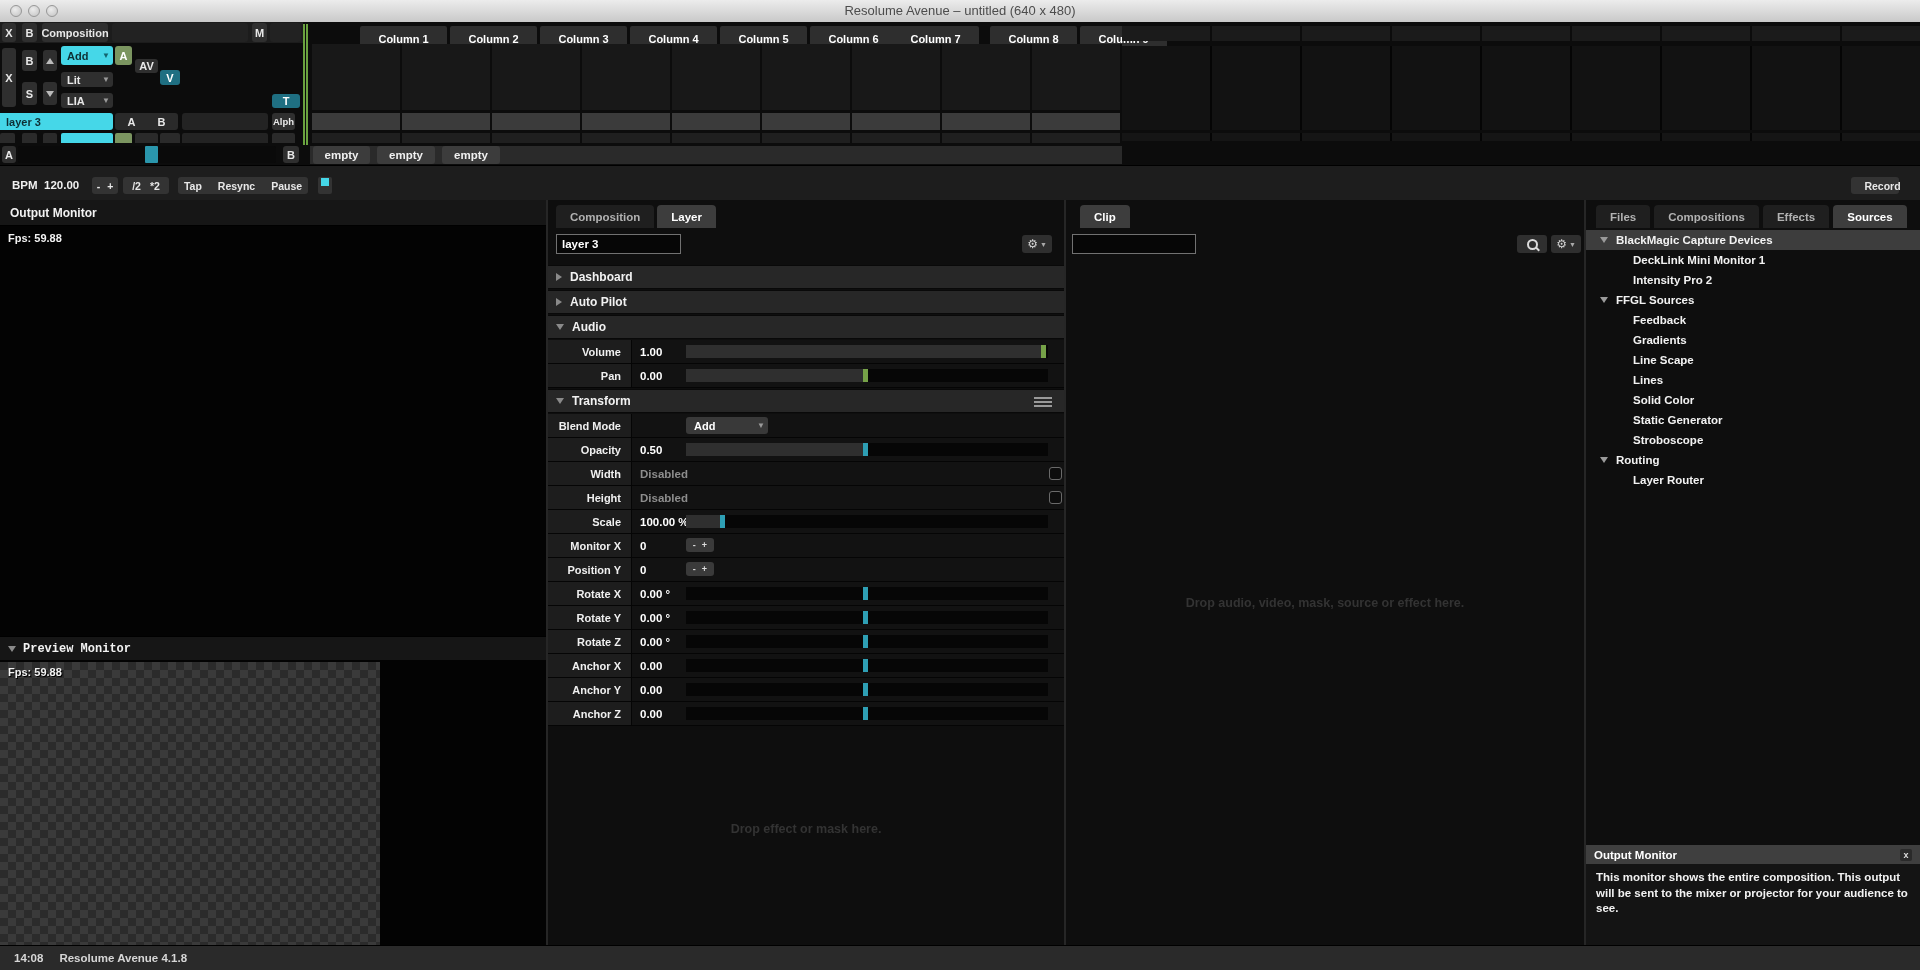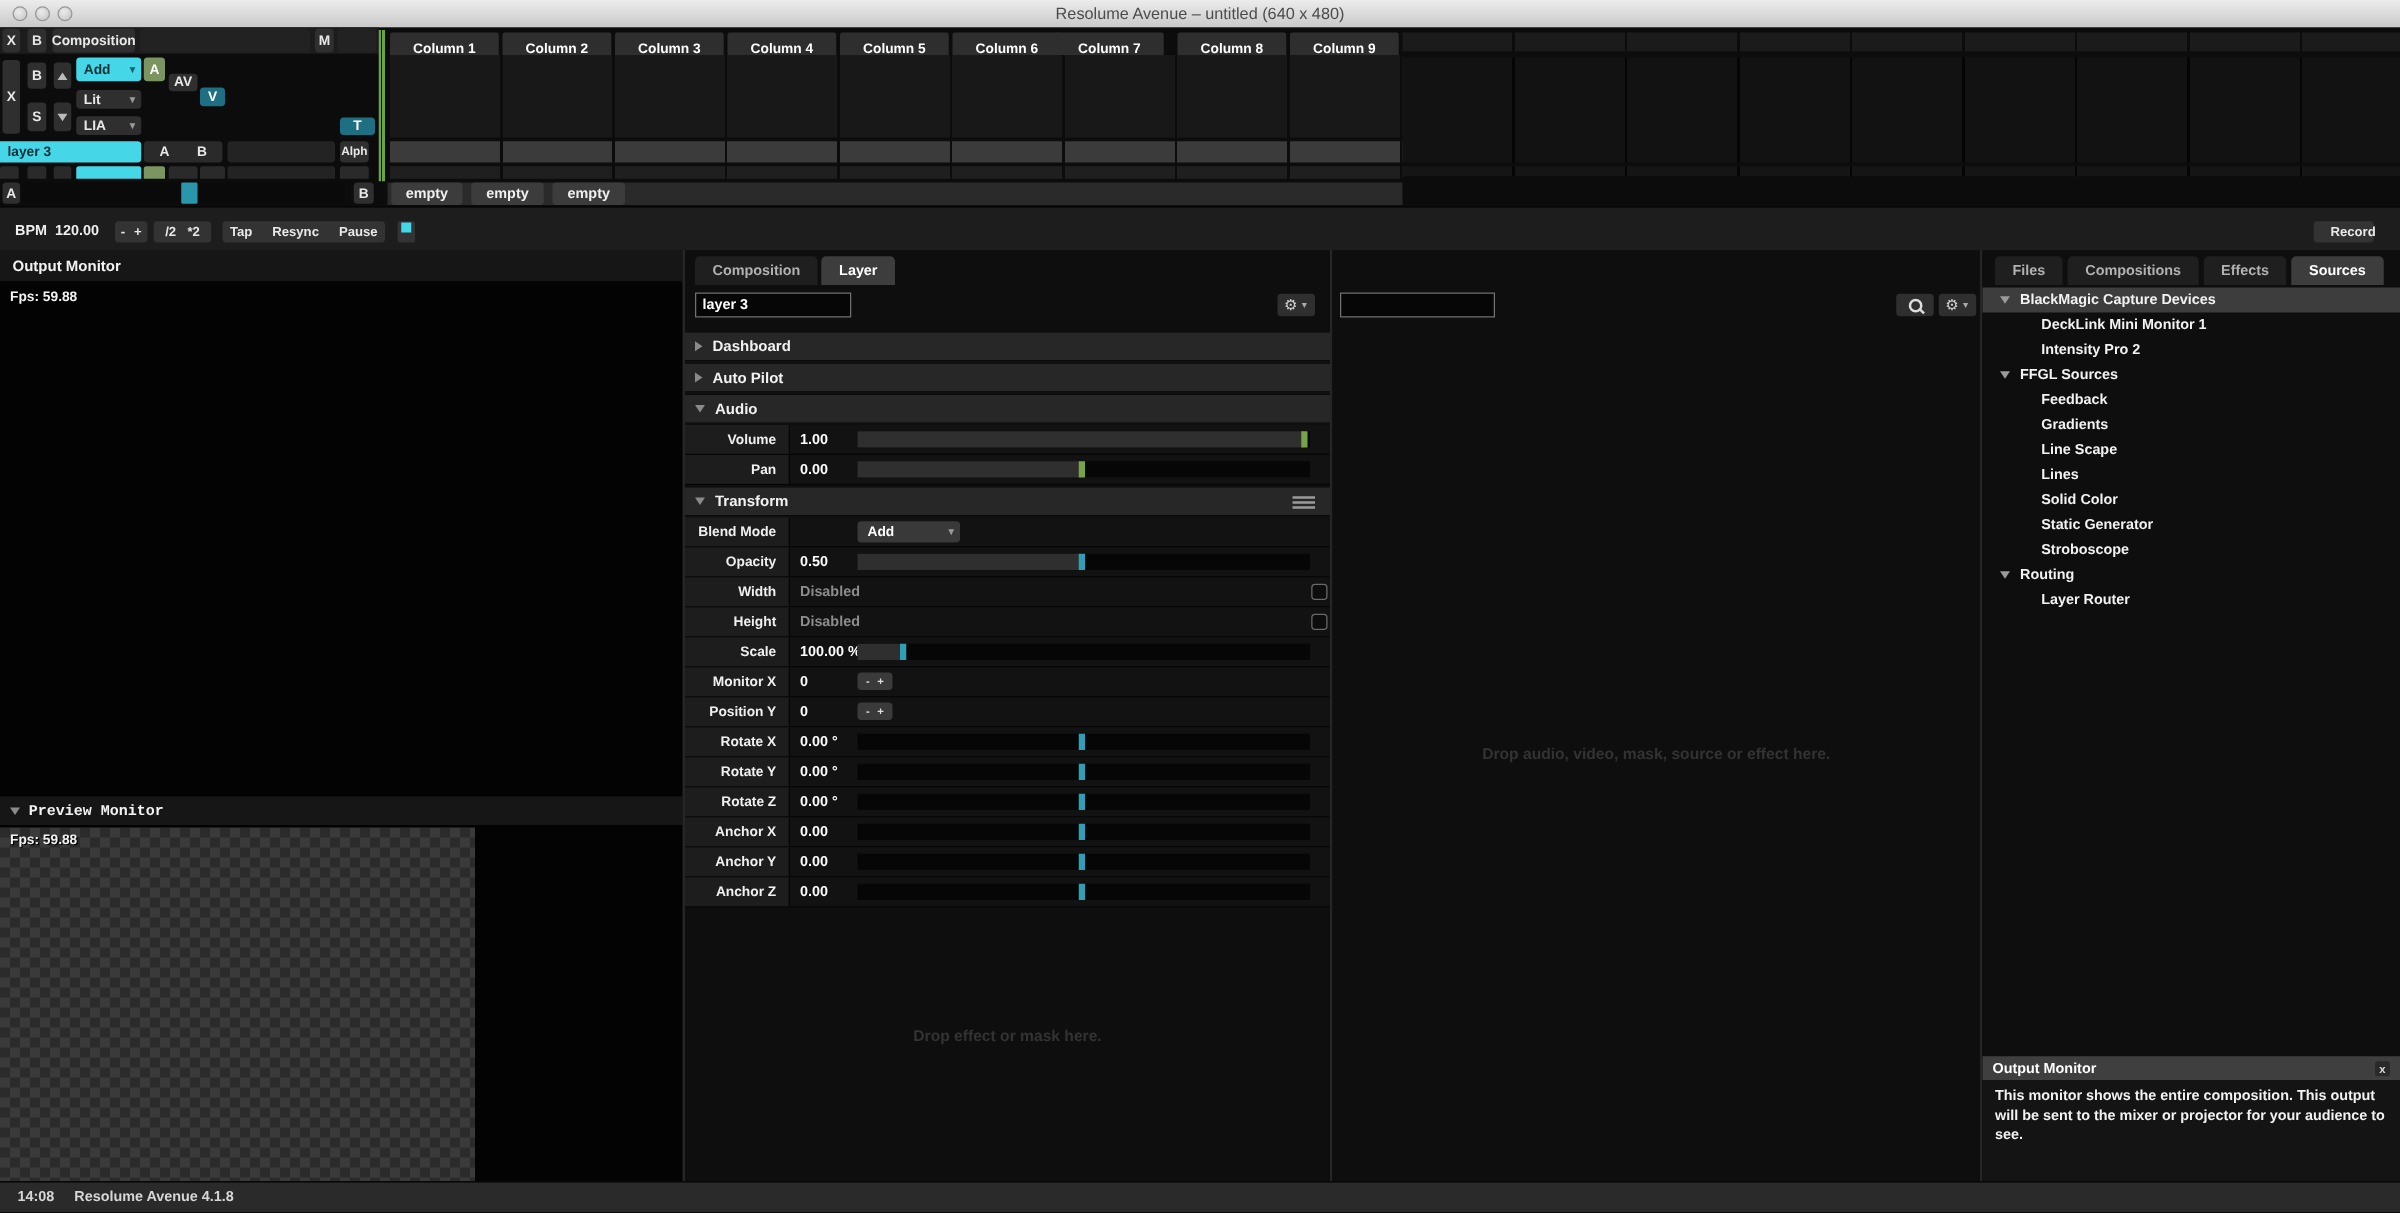--- a/index.html
+++ b/index.html
@@ -16,21 +16,21 @@
   .row1bg{position:absolute;left:0;top:0;width:303px;height:21px;background:#1c1c1c;}
   .db{position:absolute;background:#2f2f2f;border-radius:3px;color:#e8e8e8;font-size:11px;font-weight:bold;
       display:flex;align-items:center;justify-content:center;box-sizing:border-box;}
   .slot{position:absolute;background:#222;border-radius:3px;}
   .cyan{background:#45d7e8 !important;color:#0e2f34 !important;}
   .teal{background:#1f6f82 !important;color:#fff !important;}
   .grn{background:#7b9560 !important;color:#fff !important;}
   .dd-caret{font-size:8px;color:#9a9a9a;margin-left:auto;padding-right:3px;}
   .cyan .dd-caret{color:#13646e;}
   .colh{position:absolute;top:4px;height:25px;background:#2e2e2e;border-radius:2px;color:#fff;
-        font-size:11px;font-weight:bold;display:flex;align-items:center;justify-content:center;}
+        font-size:11px;font-weight:bold;display:flex;align-items:center;justify-content:center;margin-left:48px;}
   .cells{position:absolute;}
   .gdiv{position:absolute;left:303px;top:2px;width:5px;height:121px;
         background:linear-gradient(to right,#6aa33f 0 2px,#0a0a0a 2px 3px,#6aa33f 3px 5px);}
   .xtrack{position:absolute;background:#0a0a0a;border-radius:2px;}
   .xhandle{position:absolute;width:13px;height:17px;background:#2a96ac;border-radius:1px;}
   .graystrip{position:absolute;background:#2a2a2a;}
   .emptyb{position:absolute;background:#3c3c3c;border-radius:3px;color:#f0f0f0;font-size:11.5px;font-weight:bold;
         display:flex;align-items:center;justify-content:center;}
   .frag{position:absolute;top:111px;height:10px;border-radius:2px 2px 0 0;background:#2a2a2a;}
   
@@ -416,20 +416,23 @@
                 <div class="phandle" style="left: calc(49.5% - 2px); background: rgb(46, 159, 180);"></div>
               </div>
             </div>
           </div>
         </div>
       <div class="drophint" style="top:622px">Drop effect or mask here.</div>
     </div>
     <div class="vdiv" style="left:1064px"></div>
 
     <div class="panel" style="left:1066px;width:518px;background:#0e0e0e">
+      <div class="tabbar" style="padding-left:14px">
+        <div class="tab active">Clip</div>
+      </div>
       <input class="nameinput" style="left: 6px; top: 34px; width: 124px; height: 20px;" value="">
       <div class="sqbtn" style="left:451px;top:35px">
           <span class="mag"></span>
         </div>
       <div class="gearbtn" style="left:485px;top:35px">
           <span>⚙</span>
           <span class="c">▼</span>
         </div>
       <div class="drophint" style="top:396px">Drop audio, video, mask, source or effect here.</div>
     </div>

